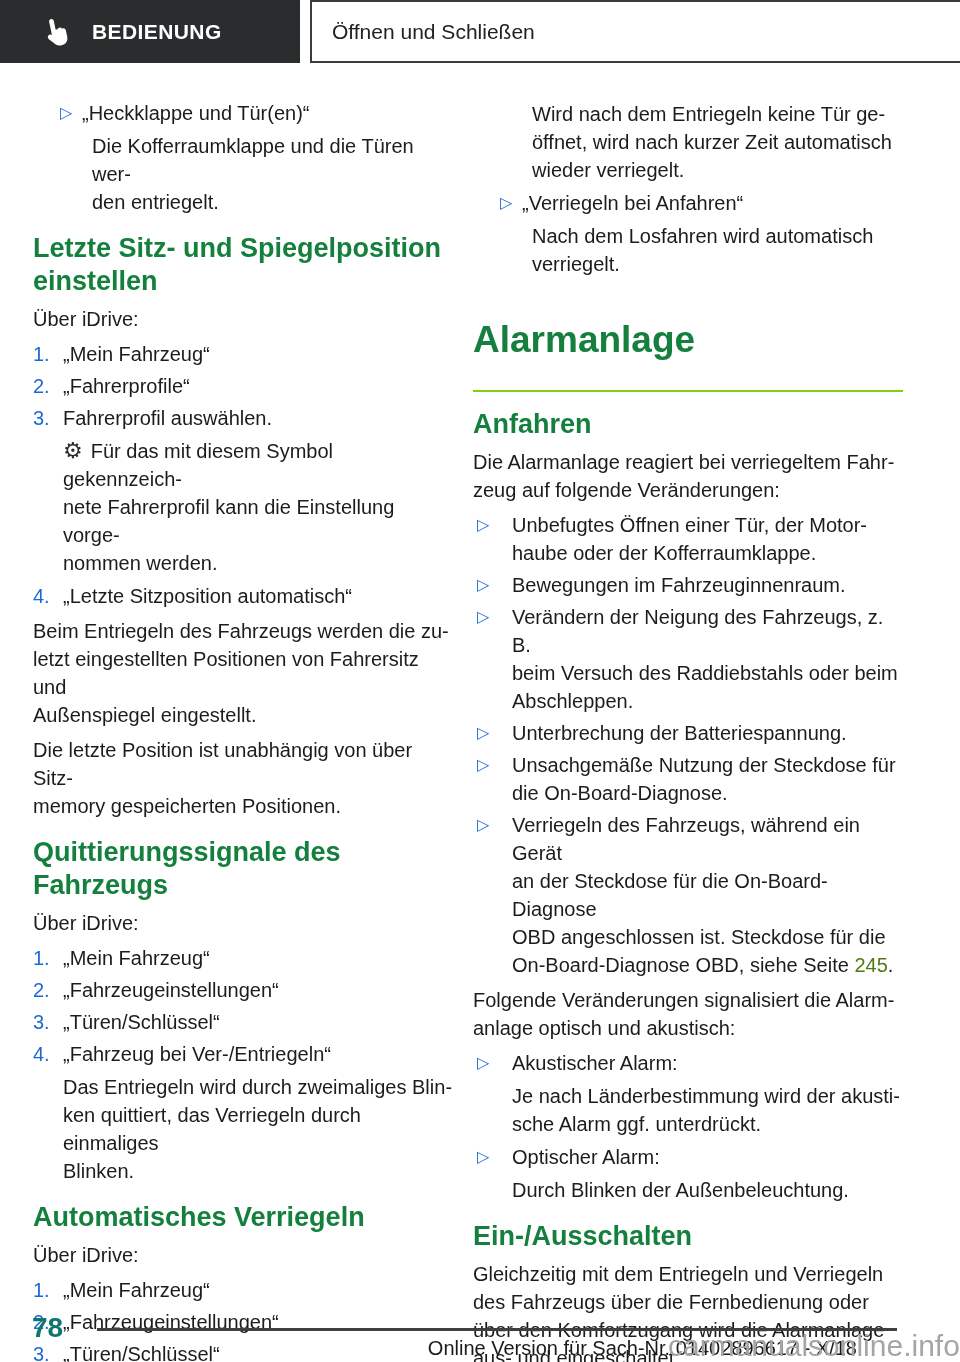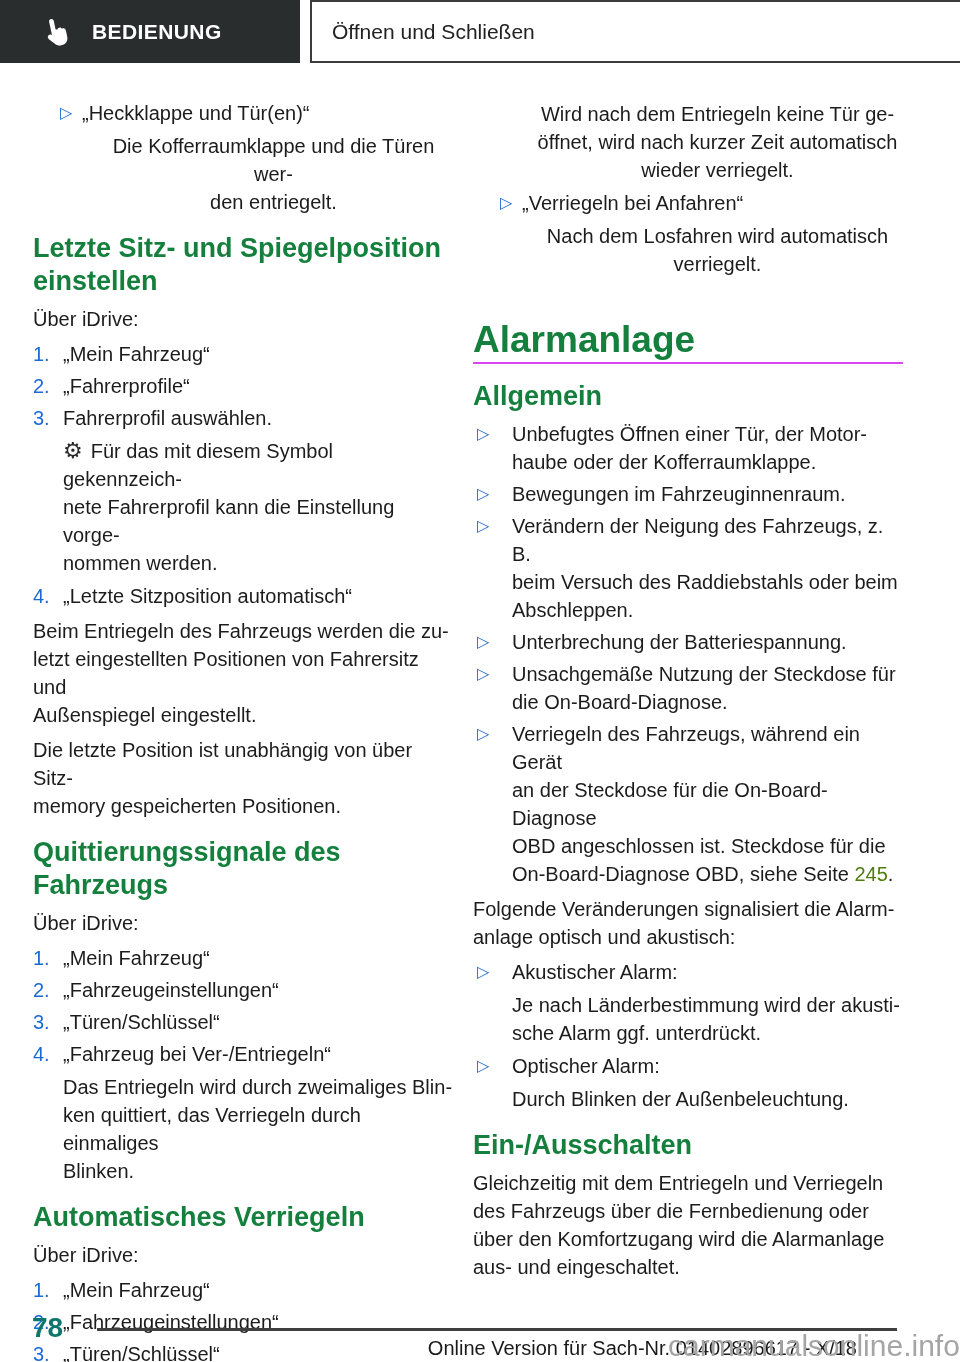--- a/index.html
+++ b/index.html
@@ -15,26 +15,26 @@
   .hdr-label{color:#ffffff;font-weight:bold;font-size:21px;letter-spacing:.4px;margin-left:22px;}
   .hdr-box{position:absolute;left:310px;top:0;width:698px;height:63px;border:2px solid #3c3c3c;
     box-sizing:border-box;display:flex;align-items:center;padding-left:20px;font-size:21px;color:#222;}
   
   .col{position:absolute;top:95px;width:422px;}
   .col-left{left:33px;}
   .col-right{left:473px;width:430px;}
   .pre{white-space:pre-line;}
   p{margin:7px 0;}
   .contp{margin:5px 0;}
-  .ind-n{margin-left:59px;text-align:center;}   
+  .ind-n{margin-left:59px;}   
   .ind-num{margin-left:30px;} 
   .ind-t{margin-left:39px;}   
   h1,h2{color:#15803d;font-weight:bold;}
   h2{font-size:27px;line-height:33px;margin:16px 0 7px;}
-  h1{font-size:37px;line-height:44px;margin:40px 0 14px;padding-bottom:0;border-bottom:2px solid #d946ef;}
+  h1{font-size:37px;line-height:44px;margin:40px 0 14px;padding-bottom:28px;border-bottom:2px solid #84cc16;}
   .brow{display:flex;align-items:flex-start;margin:4px 0;}
   .brow .bmark{color:#1c69d4;font-size:16px;line-height:28px;flex:none;}
   .brow.nested{margin-left:27px;}
   .brow.nested .bmark{width:22px;}
   .brow.top{margin-left:4px;}
   .brow.top .bmark{width:35px;}
   .btext{flex:1;}
   .nrow{display:flex;align-items:flex-start;margin:4px 0;}
   .nnum{color:#1c69d4;width:30px;flex:none;}
   .gear-note{margin:5px 0 5px 30px;}
@@ -152,21 +152,23 @@
 
     <div class="brow nested">
       <span class="bmark">▷</span>
       <span class="btext">„Verriegeln bei Anfahren“</span>
     </div>
     <p class="pre contp ind-n">Nach dem Losfahren wird automatisch
 verriegelt.</p>
 
     <h1>Alarmanlage</h1>
 
-    <h2>Allgemein</h2>
+    <h2>Anfahren</h2>
+    <p class="pre">Die Alarmanlage reagiert bei verriegeltem Fahr-
+zeug auf folgende Veränderungen:</p>
 
     <div class="brow top">
       <span class="bmark">▷</span>
       <span class="btext pre">Unbefugtes Öffnen einer Tür, der Motor-
 haube oder der Kofferraumklappe.</span>
     </div>
     <div class="brow top">
       <span class="bmark">▷</span>
       <span class="btext pre">Bewegungen im Fahrzeuginnenraum.</span>
     </div>

